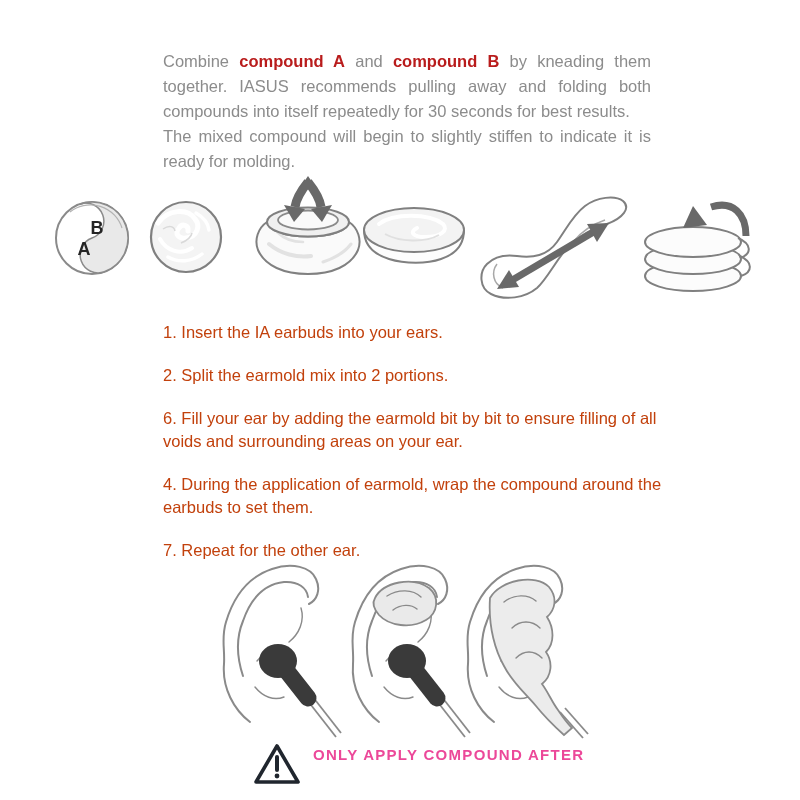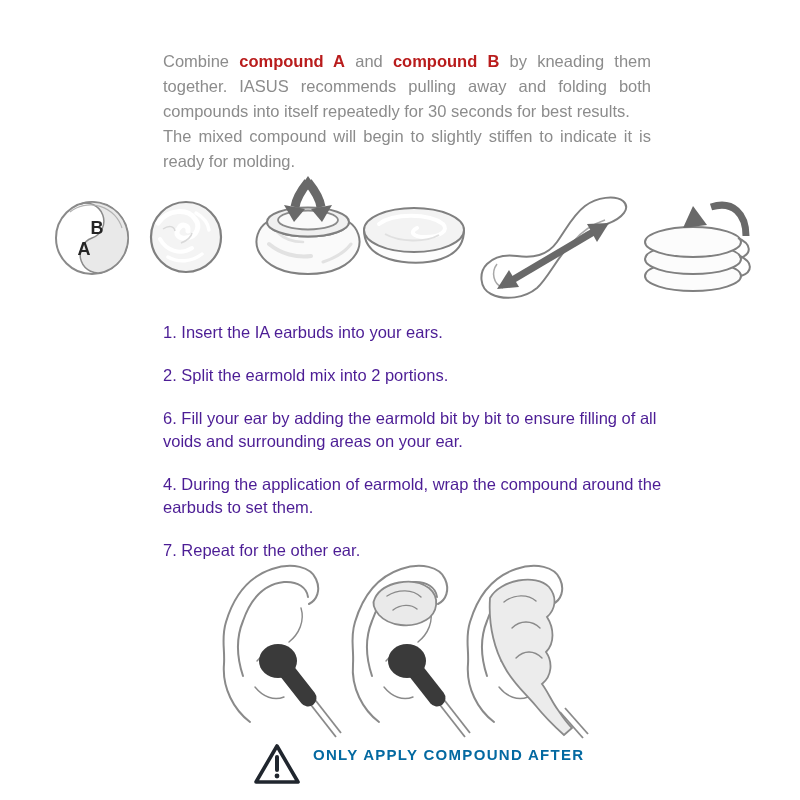--- a/index.html
+++ b/index.html
@@ -8,28 +8,28 @@
 
   .intro{position:absolute;left:163px;top:49px;width:488px;font-size:16.5px;
          line-height:25px;color:#8c8c8c;text-align:justify;}
   .intro p{margin:0;}
   .emph{font-weight:bold;color:#b91c1c;}
 
   .fig{position:absolute;}
   .fig svg{display:block;}
 
   .steps{position:absolute;left:163px;top:321px;width:504px;font-size:16.5px;
-         line-height:23px;color:#4c1d95;}
+         line-height:23px;color:#c2410c;}
   .step{margin-bottom:20px;}
 
   .ear-fig{position:absolute;top:558px;}
 
   .warning{position:absolute;left:254px;top:742px;display:flex;align-items:flex-start;}
   .warning-text{margin-left:13px;padding-top:3px;font-weight:bold;font-size:15px;
-                letter-spacing:1.3px;line-height:19px;color:#0369a1;white-space:nowrap;}
+                letter-spacing:1.3px;line-height:19px;color:#ec4899;white-space:nowrap;}
 
   .ol{stroke:#8a8a8a;stroke-width:2;fill:none;stroke-linecap:round;stroke-linejoin:round;}
   .thin{stroke:#8a8a8a;stroke-width:1.4;fill:none;stroke-linecap:round;}
   .swirl-w{stroke:#ffffff;fill:none;stroke-linecap:round;}
   .swirl-g{stroke:#e2e2e2;fill:none;stroke-linecap:round;}
   .arrow{fill:#696969;}
   .arrow-line{stroke:#696969;fill:none;}
 </style>
 </head>
 <body>

